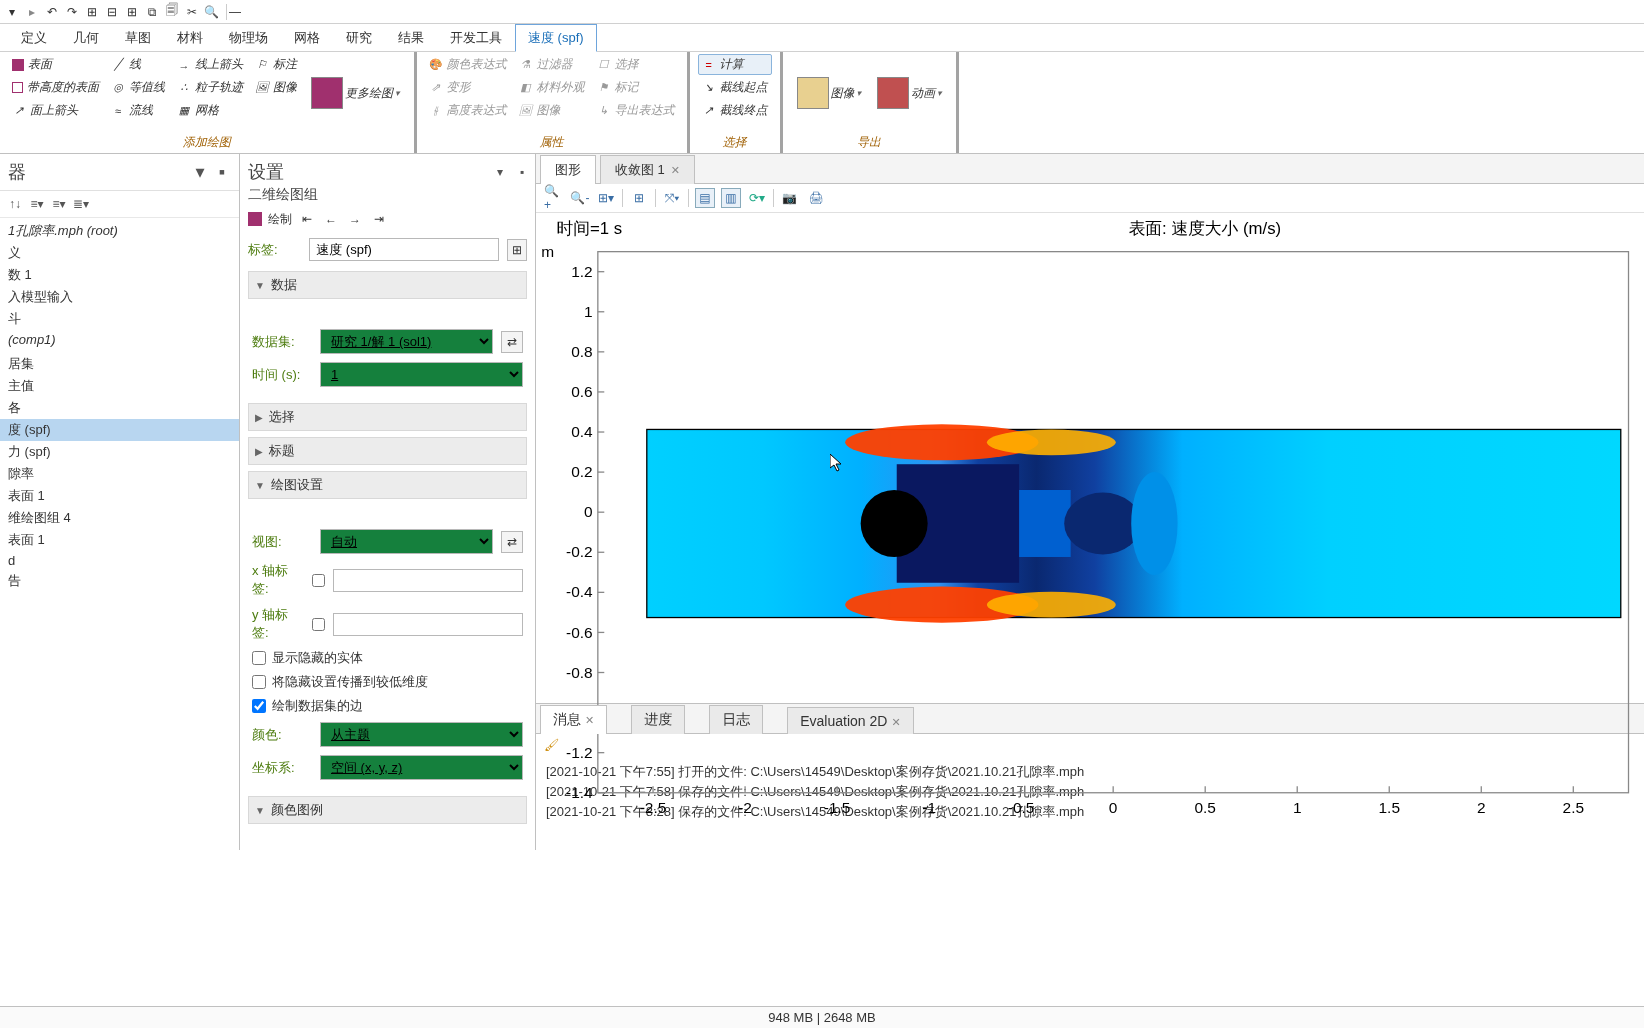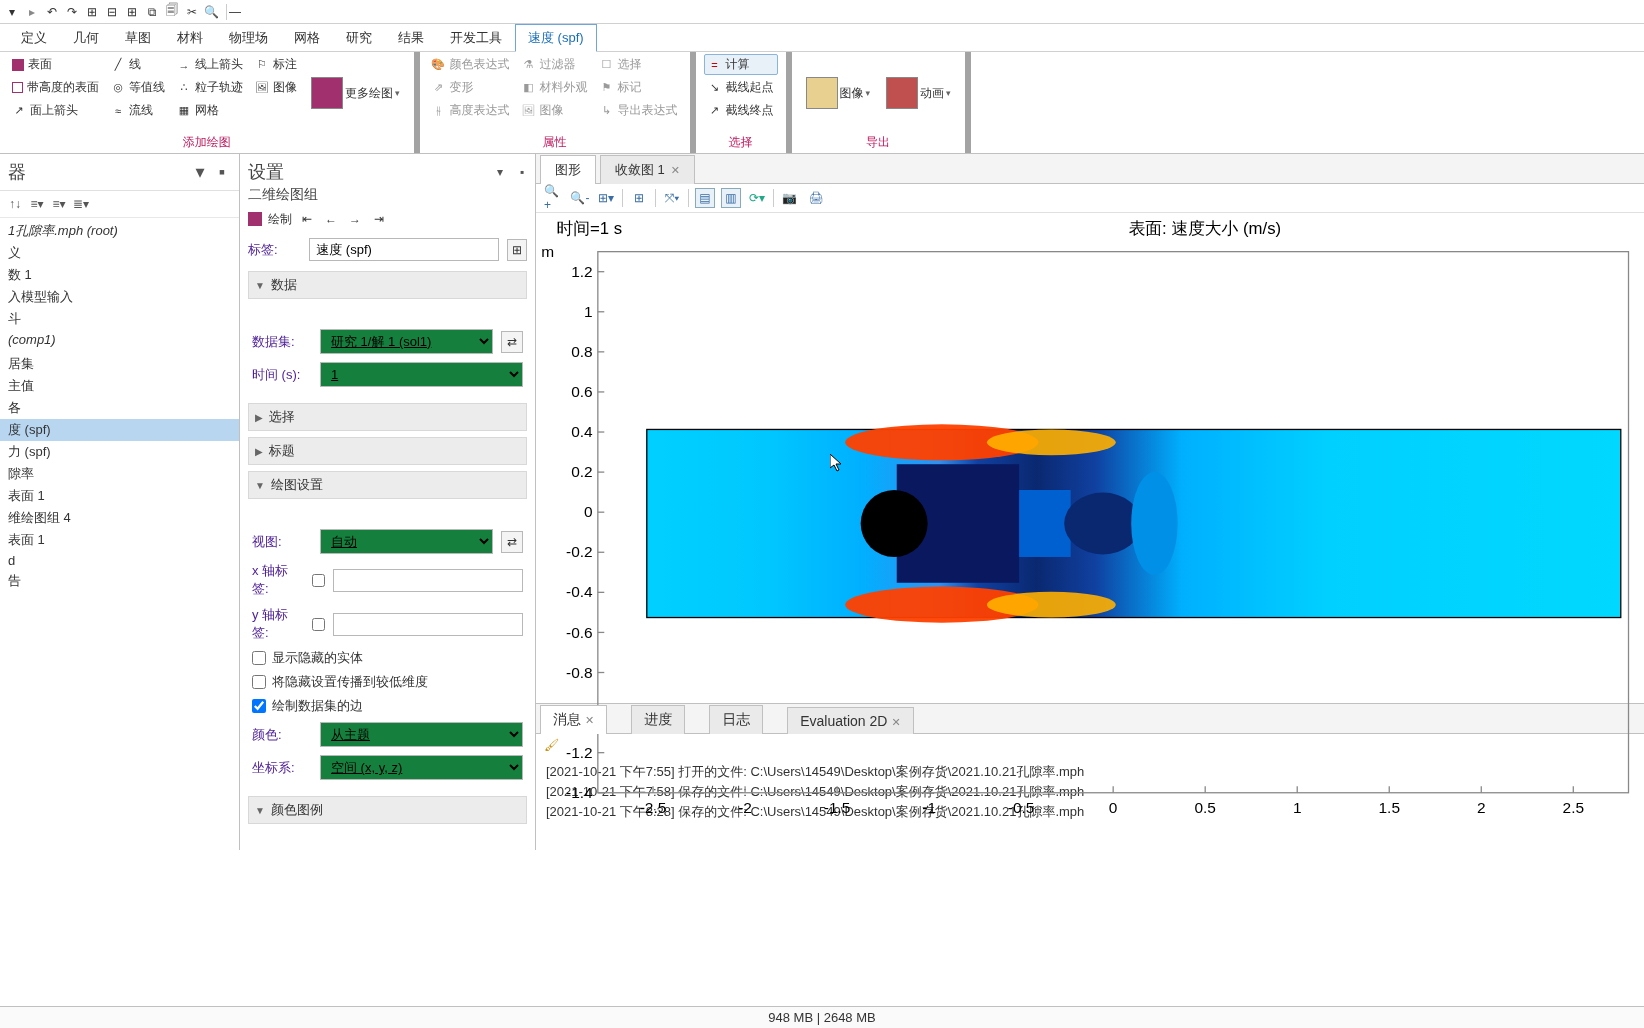--- a/index.html
+++ b/index.html
@@ -14,29 +14,29 @@
 .title { flex:1; text-align:center; font-size:13px; color:#333; }
 .winbtns { display:flex; gap:8px; padding-right:6px; }
 
 
 .menu-tabs { display:flex; height:28px; border-bottom:1px solid #d0d0d0; padding-left:8px; align-items:flex-end; }
 .menu-tab { padding:4px 12px; font-size:13px; cursor:pointer; border:1px solid transparent; border-bottom:none; }
 .menu-tab.active { border:1px solid #6ea5dc; border-bottom:1px solid #fff; background:#fff; position:relative; top:1px; color:#196eb8; }
 
 
 .ribbon { display:flex; height:102px; border-bottom:1px solid #c0c0c0; }
-.r-group { border-right:6px solid #a3a3a3; padding:2px 8px 0 8px; display:flex; flex-direction:column; }
+.r-group { border-right:3px solid #a3a3a3; padding:2px 8px 0 8px; display:flex; flex-direction:column;font-style:italic; }
 .r-items { flex:1; display:flex; gap:4px; }
 .r-col { display:flex; flex-direction:column; gap:2px; }
 .r-btn { display:flex; align-items:center; gap:4px; padding:2px 4px; font-size:12px; cursor:pointer; white-space:nowrap; }
 .r-btn.gray { color:#9a9a9a; }
 .r-btn.active { border:1px solid #8ab4dc; background:#e8f0f8; border-radius:2px; padding:1px 3px; }
 .r-big { display:flex; flex-direction:row; align-items:center; gap:2px; padding:4px 6px; cursor:pointer; }
 .r-big-icon { width:32px; height:32px; background:#a0306e; border:1px solid #888; }
-.r-label { text-align:center; font-size:12px; color:#be185d; padding:2px 0; }
+.r-label { text-align:center; font-size:12px; color:#a16207; padding:2px 0; }
 .ico { width:14px; height:14px; display:inline-flex;align-items:center;justify-content:center;font-size:11px; }
 .sq-r { background:#a0306e;width:12px;height:12px;display:inline-block; }
 .sq-o { border:1px solid #a0306e;width:11px;height:11px;display:inline-block; }
 
 
 .main { display:flex; height:696px; }
 
 
 .tree-panel { width:240px; border-right:1px solid #c0c0c0; display:flex; flex-direction:column; }
 .tree-head { display:flex; align-items:center; padding:6px 8px; font-size:18px; font-weight:300; color:#444; border-bottom:1px solid #e0e0e0; }
@@ -51,21 +51,21 @@
 
 .set-panel { width:296px; border-right:1px solid #c0c0c0; display:flex; flex-direction:column; overflow:hidden; }
 .set-body { flex:1; overflow-y:auto; padding:0 8px; }
 .set-head { display:flex; align-items:center; padding:6px 4px 2px 8px; }
 .set-head h2 { font-size:18px; font-weight:300; color:#444; }
 .set-head-btns { margin-left:auto; display:flex; gap:4px; }
 .set-sub { font-size:14px; color:#444; padding:0 8px 4px; }
 .set-tb { display:flex; gap:6px; padding:2px 8px 6px; align-items:center; }
 .set-tb-btn { width:18px;height:18px; cursor:pointer;display:flex;align-items:center;justify-content:center; }
 .set-row { display:flex; align-items:center; gap:8px; padding:4px 0; }
-.set-row label { font-size:13px; color:#4c1d95; width:60px; }
+.set-row label { font-size:13px; color:#4d7c0f; width:60px; }
 .set-row input[type=text], .set-row select { flex:1; padding:3px 6px; border:1px solid #b8b8b8; font-size:13px; background:#fff; }
 .set-row select { background:#15803d;text-decoration:underline; }
 .set-row-btn { width:22px;height:22px;border:1px solid #b8b8b8;background:#f4f4f4;cursor:pointer;display:flex;align-items:center;justify-content:center; }
 .sect { margin-top:6px; }
 .sect-h { display:flex; align-items:center; gap:6px; padding:4px 6px; background:#ececec; cursor:pointer; border:1px solid #d8d8d8; }
 .sect-h span.tri { color:#666; font-size:10px; }
 .sect-h span.t { font-size:13px; color:#333; }
 .sect-b { padding:6px 4px;margin-top:20px; }
 .chk-row { display:flex; align-items:center; gap:6px; padding:3px 0; font-size:13px; }
 .chk-row input { width:14px;height:14px; }

